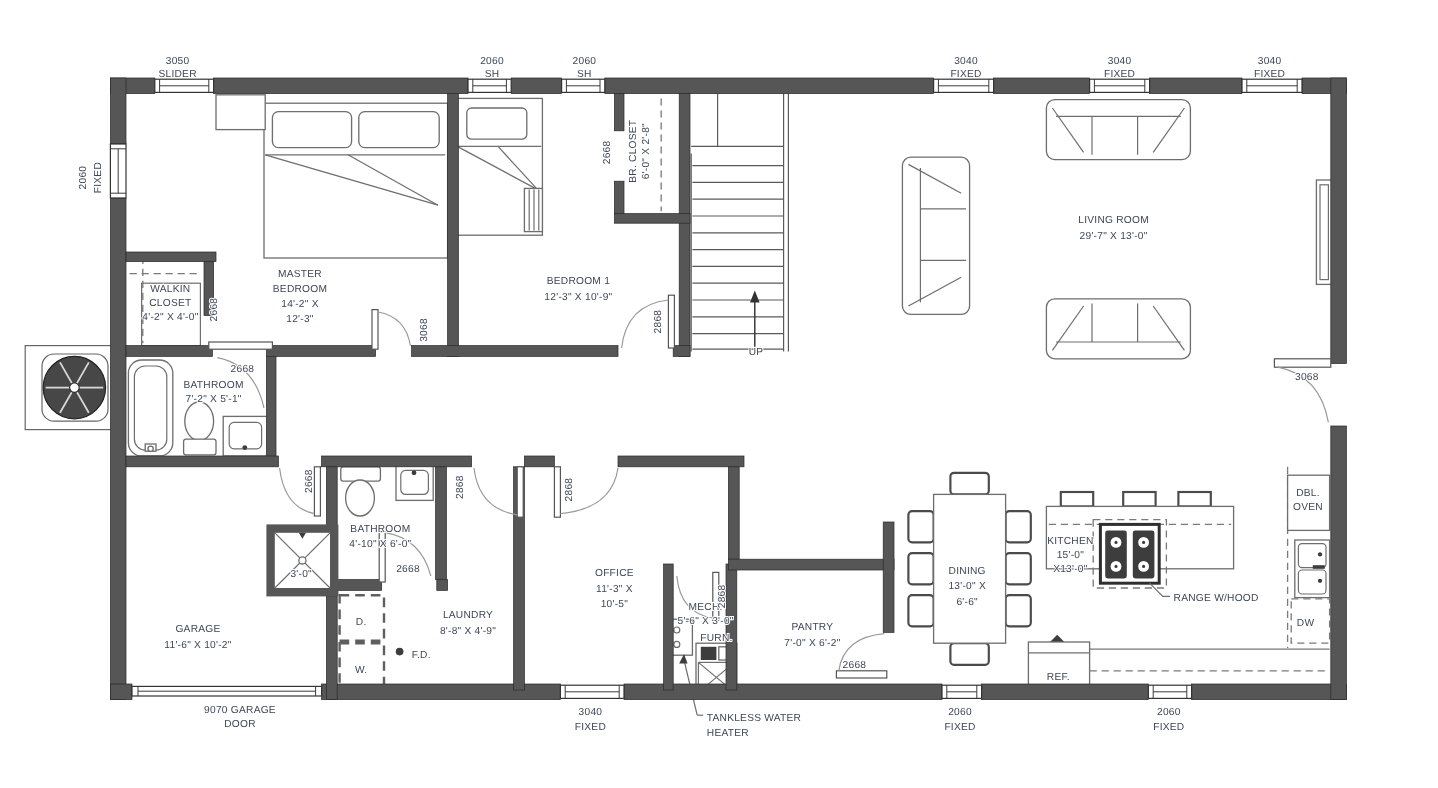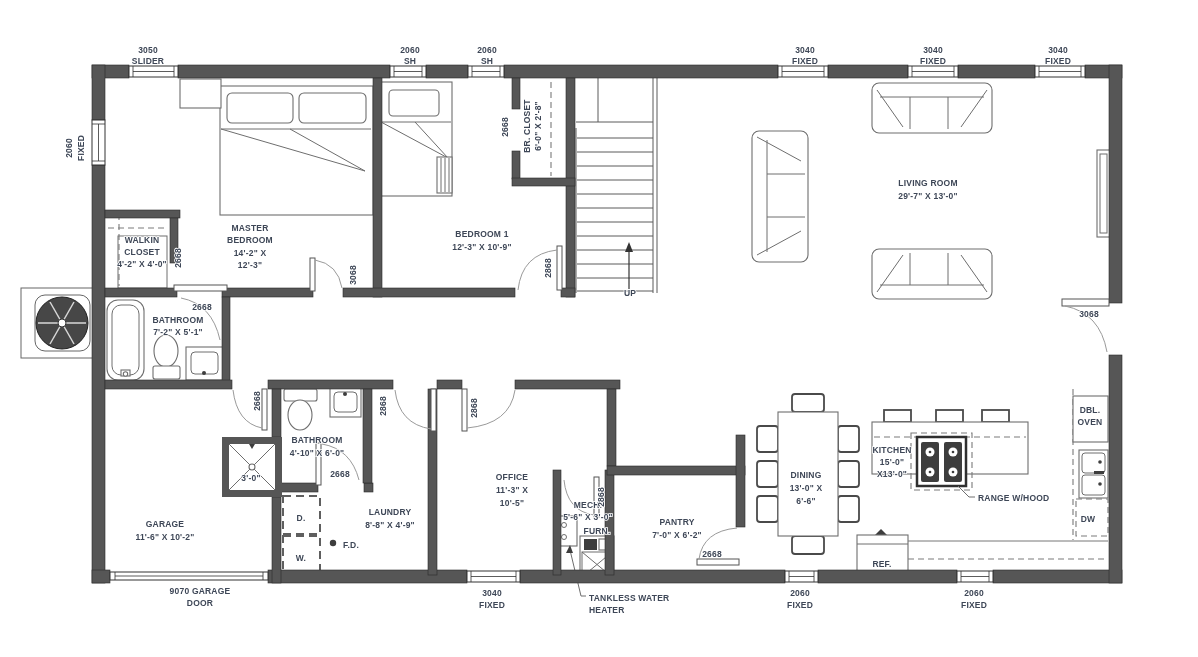--- a/index.html
+++ b/index.html
@@ -1,17 +1,17 @@
 <!DOCTYPE html>
 <html><head>
 <meta charset="utf-8">
 <style>
   html,body{margin:0;padding:0;background:#fff;}
   .canvas{position:relative;width:1198px;height:657px;background:#ffffff;overflow:hidden;
-          font-family:"Liberation Sans",sans-serif;font-weight:bold;}
+          font-family:"Liberation Sans",sans-serif;}
   svg text{font-family:"Liberation Sans",sans-serif;font-size:8.5px;fill:#3e4757;
            paint-order:stroke;stroke:#ffffff;stroke-width:1.6px;letter-spacing:.2px;}
   .wall{fill:#565656;stroke:#2b2b2b;stroke-width:.6;}
   .win{fill:#ffffff;stroke:#333;stroke-width:1;}
   .wline{stroke:#333;stroke-width:.8;fill:none;}
   .furn{fill:#ffffff;stroke:#6e6e6e;stroke-width:1.1;}
   .furnl{stroke:#6e6e6e;stroke-width:1;fill:none;}
   .chair{fill:#ffffff;stroke:#4a4a4a;stroke-width:1.8;}
   .arc{stroke:#9a9a9a;stroke-width:1;fill:none;}
   .leaf{fill:#ffffff;stroke:#555;stroke-width:1;}

